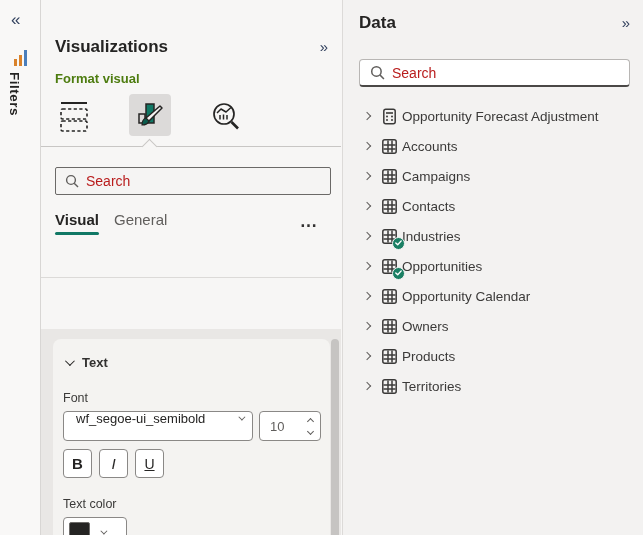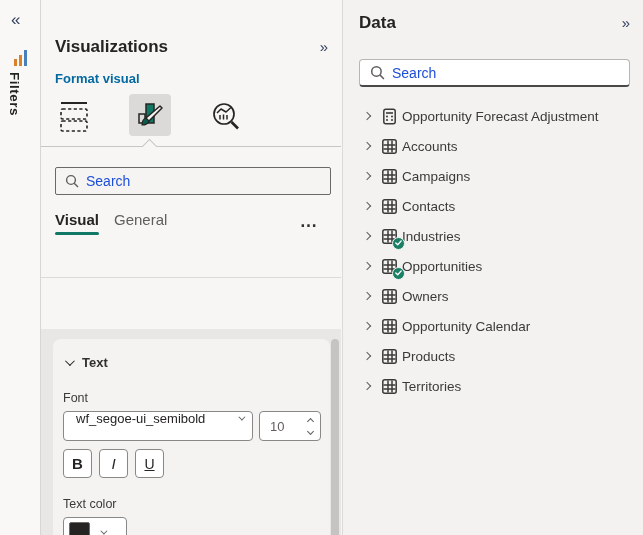--- a/index.html
+++ b/index.html
@@ -18,32 +18,32 @@
   .funnel i { display:block; width:3px; }
   .funnel .f1 { height:7px;  background:#d9822b; }
   .funnel .f2 { height:11px; background:#d9822b; }
   .funnel .f3 { height:16px; background:#4a7ebc; }
   .filters-label { position:absolute; left:7px; top:72px; writing-mode:vertical-rl; font-size:13.5px; font-weight:700; letter-spacing:.5px; color:#252423; }
 
   
   .viz-pane { position:absolute; left:41px; top:0; width:300px; height:535px; background:#f7f6f5;margin-top:24px; }
   .pane-title { position:absolute; left:14px; top:13px; font-size:17px; font-weight:700; color:#252423; }
   .collapse-right { position:absolute; right:13px; top:14px; font-size:15px; color:#32415e; cursor:pointer; }
-  .viz-subtitle { position:absolute; left:14px; top:47px; font-size:13px; font-weight:700; color:#0369a1; }
+  .viz-subtitle { position:absolute; left:14px; top:47px; font-size:13px; font-weight:700; color:#4d7c0f; }
 
   .icon-btn { position:absolute; display:flex; align-items:center; justify-content:center; cursor:pointer; }
   .build-btn { left:12px; top:72px; width:42px; height:42px; }
   .format-btn { left:88px; top:70px; width:42px; height:42px; background:#dcdad9; border-radius:4px; }
   .analytics-btn { left:165px; top:72px; width:42px; height:42px; }
 
   .divider1 { position:absolute; left:0; right:0; top:122px; height:1px; background:#c8c6c4; }
   .notch { position:absolute; left:103px; top:117px; width:11px; height:11px; background:#f7f6f5; border-left:1px solid #c8c6c4; border-top:1px solid #c8c6c4; transform:rotate(45deg); }
 
   .viz-search { position:absolute; left:14px; top:143px; width:276px; height:28px; border:1px solid #6b6967; border-radius:2px; display:flex; align-items:center; padding-left:9px; background:#f5f4f3; }
-  .search-ph { font-size:14px; color:#1d4ed8; margin-left:7px; }
+  .search-ph { font-size:14px; color:#b91c1c; margin-left:7px; }
 
   .tab { position:absolute; top:187px; font-size:15px; cursor:pointer; }
   .tab-visual { left:14px; font-weight:700; color:#252423; }
   .tab-visual::after { content:""; position:absolute; left:0; right:0; bottom:-7px; height:3px; background:#117865; border-radius:2px; }
   .tab-general { left:73px; color:#605e5c; }
   .tabs-more { position:absolute; right:22px; top:191px; font-size:17px; font-weight:700; color:#323130; letter-spacing:2px; cursor:pointer; }
 
   .divider2 { position:absolute; left:0; right:0; top:253px; height:1px; background:#dcdad8; }
   .col-headers { position:absolute; left:0; right:0; top:254px; height:51px; background:#f3f2f1; display:flex; align-items:center; padding-left:17px; cursor:pointer; }
   .section-label { font-size:13px; font-weight:700; color:#323130; margin-left:11px; }
@@ -329,38 +329,38 @@
     <span class="tree-icon">
       <svg class="ic-table" width="19" height="19" viewBox="0 0 19 19">
         <rect x="2.8" y="2.8" width="13.4" height="13.4" rx="2" fill="none" stroke="#3b3a39" stroke-width="1.5"></rect>
         <line x1="8" y1="3.5" x2="8" y2="15.5" stroke="#3b3a39" stroke-width="1.5"></line>
         <line x1="12" y1="3.5" x2="12" y2="15.5" stroke="#3b3a39" stroke-width="1.5"></line>
         <line x1="3.5" y1="8" x2="15.5" y2="8" stroke="#3b3a39" stroke-width="1.5"></line>
         <line x1="3.5" y1="12" x2="15.5" y2="12" stroke="#3b3a39" stroke-width="1.5"></line>
       </svg>
 
     </span>
+    <span class="tree-label">Opportunity Calendar</span>
+  </div>
+
+  <div class="tree-row">
+    <span class="tree-chev">
+          <span class="chev chev-right"></span>
+        </span>
+    <span class="tree-icon">
+      <svg class="ic-table" width="19" height="19" viewBox="0 0 19 19">
+        <rect x="2.8" y="2.8" width="13.4" height="13.4" rx="2" fill="none" stroke="#3b3a39" stroke-width="1.5"></rect>
+        <line x1="8" y1="3.5" x2="8" y2="15.5" stroke="#3b3a39" stroke-width="1.5"></line>
+        <line x1="12" y1="3.5" x2="12" y2="15.5" stroke="#3b3a39" stroke-width="1.5"></line>
+        <line x1="3.5" y1="8" x2="15.5" y2="8" stroke="#3b3a39" stroke-width="1.5"></line>
+        <line x1="3.5" y1="12" x2="15.5" y2="12" stroke="#3b3a39" stroke-width="1.5"></line>
+      </svg>
+
+    </span>
     <span class="tree-label">Owners</span>
-  </div>
-
-  <div class="tree-row">
-    <span class="tree-chev">
-          <span class="chev chev-right"></span>
-        </span>
-    <span class="tree-icon">
-      <svg class="ic-table" width="19" height="19" viewBox="0 0 19 19">
-        <rect x="2.8" y="2.8" width="13.4" height="13.4" rx="2" fill="none" stroke="#3b3a39" stroke-width="1.5"></rect>
-        <line x1="8" y1="3.5" x2="8" y2="15.5" stroke="#3b3a39" stroke-width="1.5"></line>
-        <line x1="12" y1="3.5" x2="12" y2="15.5" stroke="#3b3a39" stroke-width="1.5"></line>
-        <line x1="3.5" y1="8" x2="15.5" y2="8" stroke="#3b3a39" stroke-width="1.5"></line>
-        <line x1="3.5" y1="12" x2="15.5" y2="12" stroke="#3b3a39" stroke-width="1.5"></line>
-      </svg>
-
-    </span>
-    <span class="tree-label">Opportunity Calendar</span>
   </div>
 
   <div class="tree-row">
     <span class="tree-chev">
           <span class="chev chev-right"></span>
         </span>
     <span class="tree-icon">
       <svg class="ic-table" width="19" height="19" viewBox="0 0 19 19">
         <rect x="2.8" y="2.8" width="13.4" height="13.4" rx="2" fill="none" stroke="#3b3a39" stroke-width="1.5"></rect>
         <line x1="8" y1="3.5" x2="8" y2="15.5" stroke="#3b3a39" stroke-width="1.5"></line>

